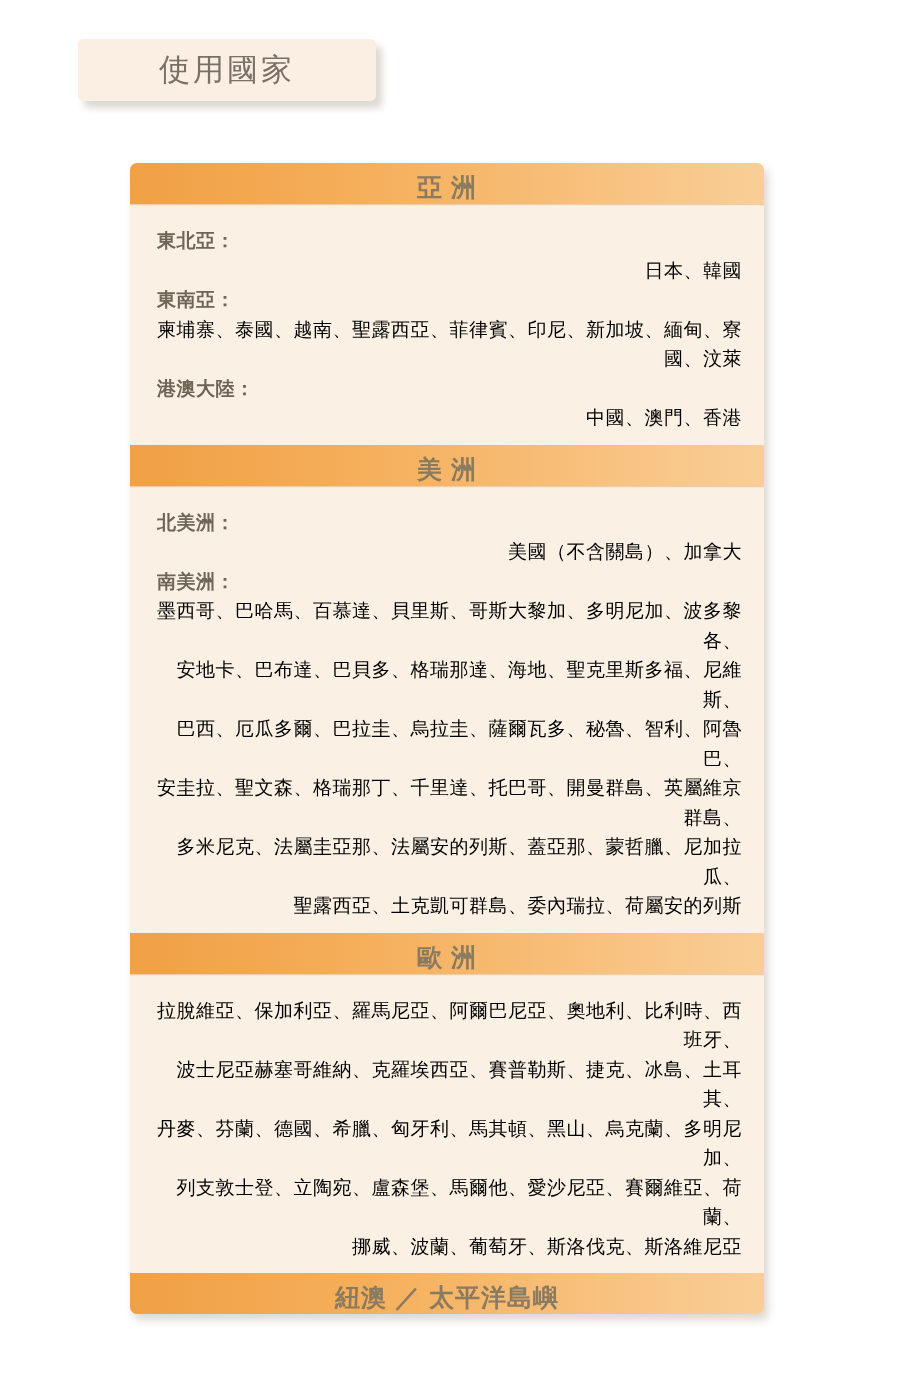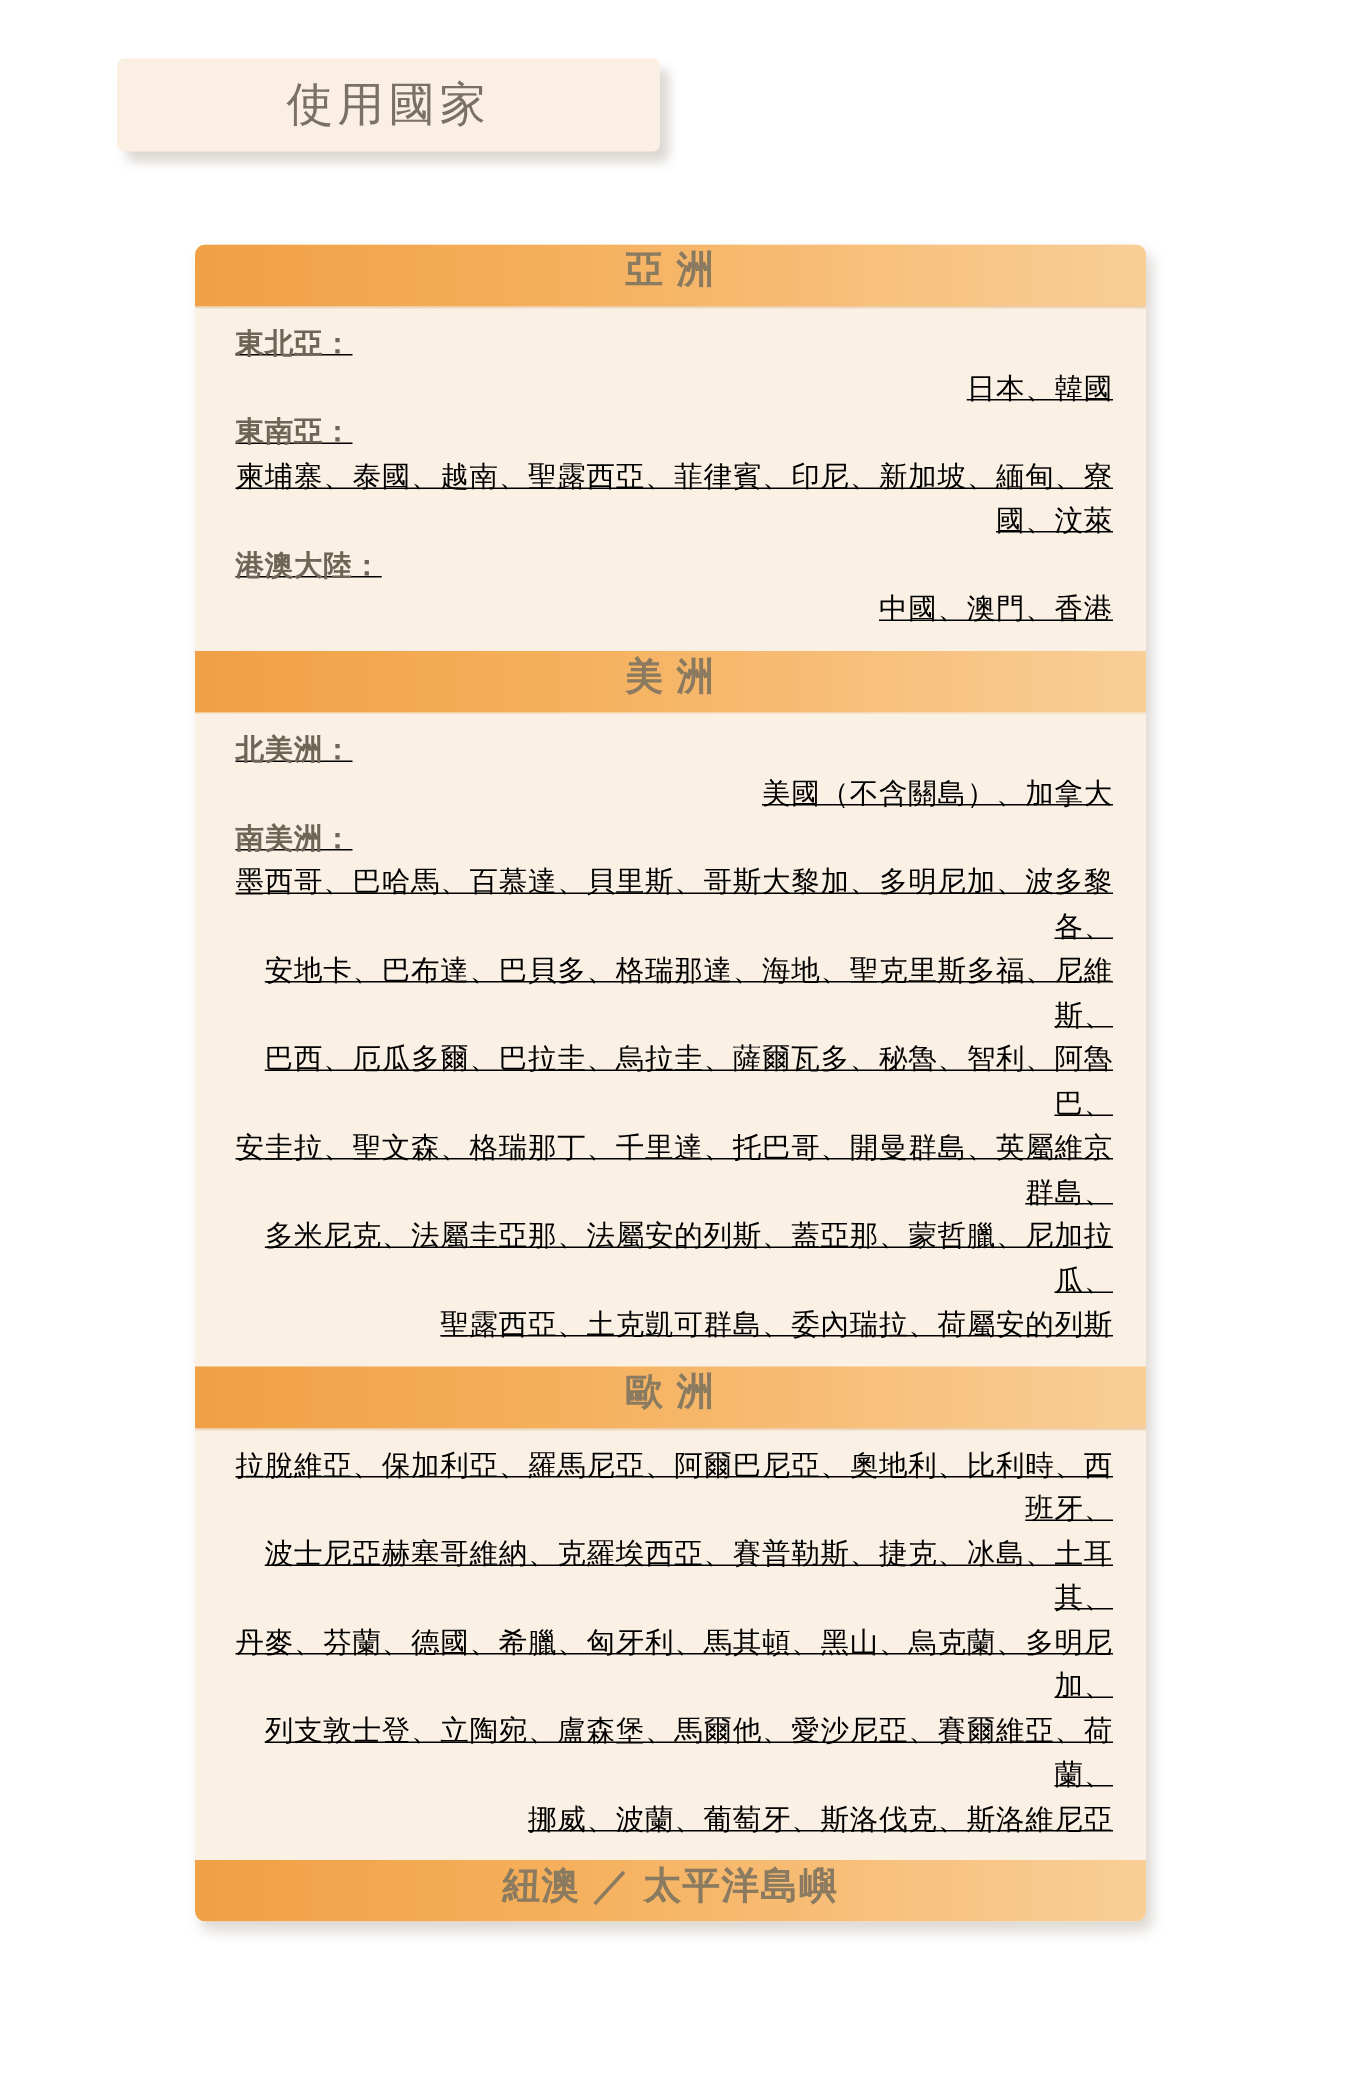--- a/index.html
+++ b/index.html
@@ -12,21 +12,21 @@
     position: relative;
     width: 900px;
     height: 1383px;
     background: #FFFFFF;
     overflow: hidden;
   }
   .title-card {
     position: absolute;
     left: 78px;
     top: 39px;
-    width: 362px;
+    width: 298px;
     height: 62px;
     background: #FBEEE2;
     border-radius: 5px;
     box-shadow: 6px 7px 7px rgba(178, 168, 158, 0.45);
     display: flex;
     align-items: center;
     justify-content: center;
     text-align: right;
   }
   .title-card .title-text {
@@ -42,33 +42,32 @@
     width: 634px;
     background: #FAF0E4;
     border-radius: 7px;
     box-shadow: 4px 6px 9px rgba(185, 175, 165, 0.5);
     overflow: hidden;
   }
   .section-header {
     height: 41px;
     background: linear-gradient(90deg, #F0A045 0%, #F5AE59 35%, #F9CE97 100%);
     display: flex;
-    align-items: flex-start;
+    align-items: flex-end;
     justify-content: center;
     box-shadow: 0 1px 1px rgba(210, 140, 60, 0.35);
   }
   .section-title {
     font-size: 25px;
     font-weight: bold;
     color: #8A7A60;
     letter-spacing: 1px;
   }
   .section-body {
-    padding: 11px 22px 12px 27px;
-    text-decoration: underline;
+    padding: 22px 22px 12px 27px;
   }
   .section-body p {
     margin: 0;
     font-size: 19px;
     line-height: 29.5px;
     letter-spacing: 0.5px;
   }
   .group-label {
     color: #6F6557;
     font-weight: bold;

